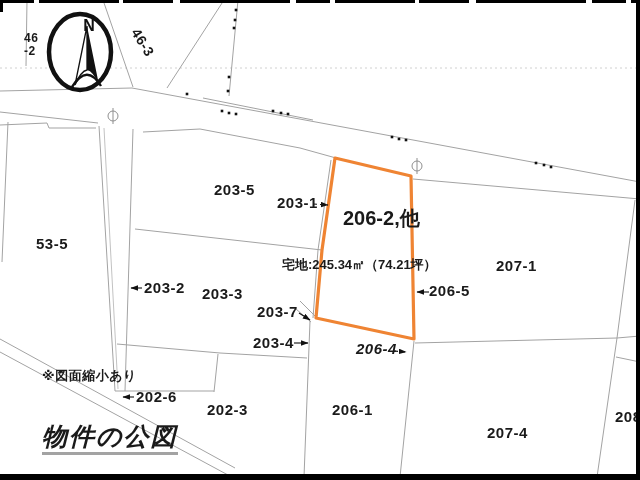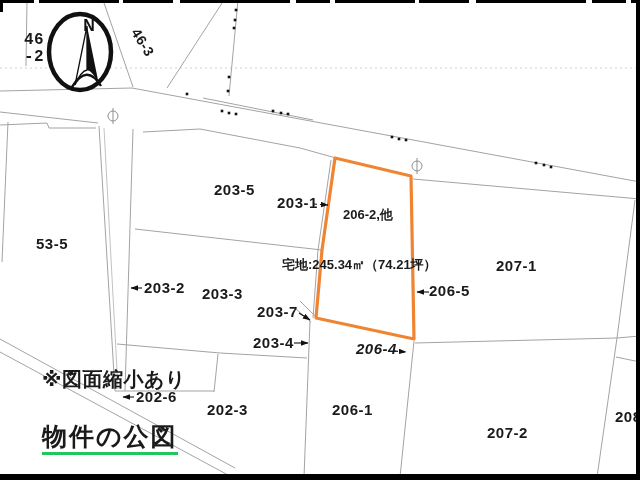--- a/index.html
+++ b/index.html
@@ -8,29 +8,29 @@
     font-family:"Liberation Sans","DejaVu Sans",sans-serif;color:#1a1a1a;
   }
   #stage svg{position:absolute;left:0;top:0;}
   .lines-layer{z-index:1;}
   .labels{position:absolute;left:0;top:0;width:640px;height:480px;z-index:2;}
   .border-layer{z-index:3;pointer-events:none;}
   .pl{
     position:absolute;font-size:15px;font-weight:600;line-height:1.05;
     white-space:pre-line;letter-spacing:.5px;color:#1a1a1a;
   }
-  .pl.small{font-size:16px;font-family:Liberation Mono, monospace;}
+  .pl.small{font-size:12px;}
   .pl.rot{font-size:14px;transform:rotate(58deg);transform-origin:0 0;}
   .pl.em{font-weight:700;letter-spacing:0;}
   .area-label{font-size:13px;}
-  .parcel-main-label{font-size:13px;}
-  .note-label{font-size:20px;}
+  .parcel-main-label{font-size:20px;}
+  .note-label{font-size:13px;}
   .doc-title{
     font-size:25px;font-weight:700;letter-spacing:2px;
-    padding-bottom:3px;border-bottom:3px solid #22c55e;
+    padding-bottom:3px;border-bottom:3px solid #a3a3a3;font-style:italic;
   }
 </style>
 </head>
 <body>
 
 <div id="stage">
 
   <svg class="lines-layer" width="640" height="480" viewBox="0 0 640 480">
     <defs>
       <marker id="arr" markerWidth="8" markerHeight="6" refX="6.5" refY="2.5" orient="auto">
@@ -135,21 +135,21 @@
     <div class="pl em area-label" style="left:282px;top:258px;">宅地:245.34㎡（74.21坪）</div>
     <div class="pl" style="left:496px;top:258px;">207-1</div>
     <div class="pl" style="left:429px;top:283px;">206-5</div>
     <div class="pl" style="left:257px;top:304px;">203-7</div>
     <div class="pl" style="left:253px;top:335px;">203-4</div>
     <div class="pl" style="left:356px;top:341px;font-style:italic;">206-4</div>
     <div class="pl note-label" style="left:42px;top:369px;">※図面縮小あり</div>
     <div class="pl" style="left:136px;top:389px;text-align:center;">202-6</div>
     <div class="pl" style="left:207px;top:402px;">202-3</div>
     <div class="pl" style="left:332px;top:402px;">206-1</div>
-    <div class="pl" style="left:487px;top:425px;">207-2</div>
+    <div class="pl" style="left:487px;top:425px;">207-4</div>
     <div class="pl" style="left:615px;top:409px;">208</div>
     <div class="pl doc-title" style="left:42px;top:423px;">物件の公図</div>
   </div>
 
   <svg class="border-layer" width="640" height="480" viewBox="0 0 640 480">
     <line x1="0" y1="1.5" x2="640" y2="1.5" stroke="#000" stroke-width="3" stroke-dasharray="34 5 80 4 50 7 110 6"></line>
     <rect x="636" y="0" width="4" height="480" fill="#000"></rect>
     <rect x="0" y="474" width="640" height="6" fill="#000"></rect>
     <rect x="0" y="0" width="3" height="12" fill="#000"></rect>
   </svg>

